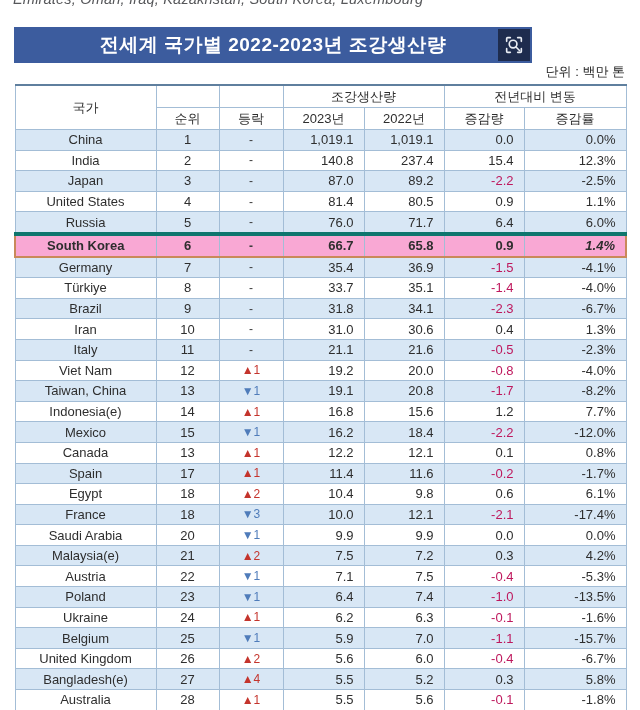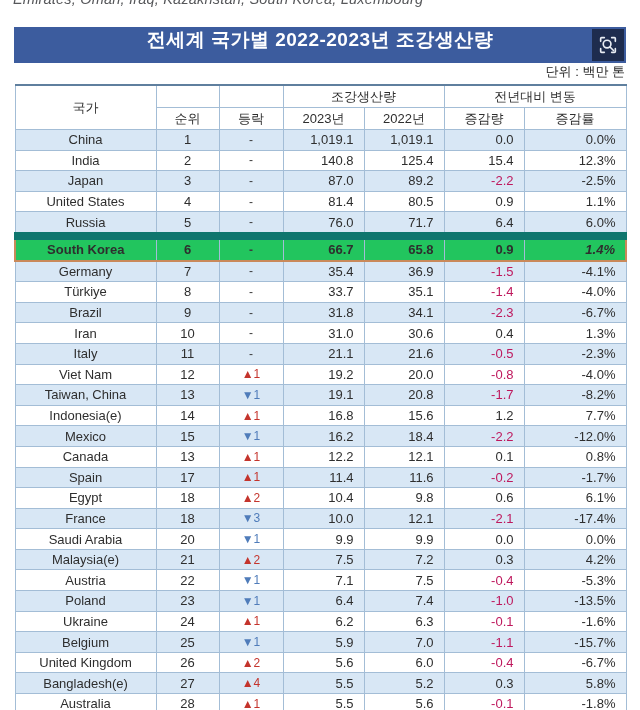--- a/index.html
+++ b/index.html
@@ -12,23 +12,23 @@
   .stage { position: relative; width: 640px; height: 710px; }
 
   .clipped-top-text {
     position: absolute; left: 13px; top: -9px;
     font-size: 14.5px; font-style: italic; color: #56575a;
     letter-spacing: 0.2px; white-space: nowrap;
   }
 
   .title-bar {
     position: absolute; left: 14px; top: 27px;
-    width: 612px; height: 36px;
+    width: 518px; height: 36px;
     background: #3c5c9e;
-    display: flex; align-items: flex-start; justify-content: center;
+    display: flex; align-items: center; justify-content: center;
   }
   .title-bar .title-text {
     color: #ffffff; font-weight: bold; font-size: 19px; letter-spacing: 0.5px;
   }
   .zoom-btn {
     position: absolute; right: 2px; top: 2px;
     width: 32px; height: 32px;
     background: #1e2c4e;
     display: flex; align-items: center; justify-content: center;
     cursor: pointer;
@@ -62,23 +62,23 @@
   table.steel tbody td { height: 19.6px; text-align: center; }
   tbody tr.stripe td { background: #d8e7f5; }
   .c-num { text-align: right !important; padding-right: 10px !important; }
   .c-move { font-size: 12px; }
   .c-move.up   { color: #c4342c; }
   .c-move.down { color: #4f7cba; }
   .c-move.dash { color: #3d3d3d; }
   .neg { color: #be185d; }
 
   tbody tr.hl td {
-    background: #22c55e;
+    background: #f9a8d4;
     font-weight: bold;
-    border-top: 8px solid #0f766e;
+    border-top: 4px solid #0f766e;
     border-bottom: 2px solid #c9895a;
   }
   tbody tr.hl td:first-child { border-left: 2px solid #c9895a; }
   tbody tr.hl td:last-child  { border-right: 2px solid #c9895a; font-style: italic; }
 
   tr.partial td { height: 10px; }
 </style>
 </head>
 <body>
 
@@ -139,21 +139,21 @@
           <td class="c-num">1,019.1</td>
           <td class="c-num">1,019.1</td>
           <td class="c-num">0.0</td>
           <td class="c-num">0.0%</td>
         </tr>
         <tr>
           <td>India</td>
           <td>2</td>
           <td class="c-move dash">-</td>
           <td class="c-num">140.8</td>
-          <td class="c-num">125.4</td>
+          <td class="c-num">237.4</td>
           <td class="c-num">15.4</td>
           <td class="c-num">12.3%</td>
         </tr>
         <tr class="stripe">
           <td>Japan</td>
           <td>3</td>
           <td class="c-move dash">-</td>
           <td class="c-num">87.0</td>
           <td class="c-num">89.2</td>
           <td class="c-num neg">-2.2</td>

